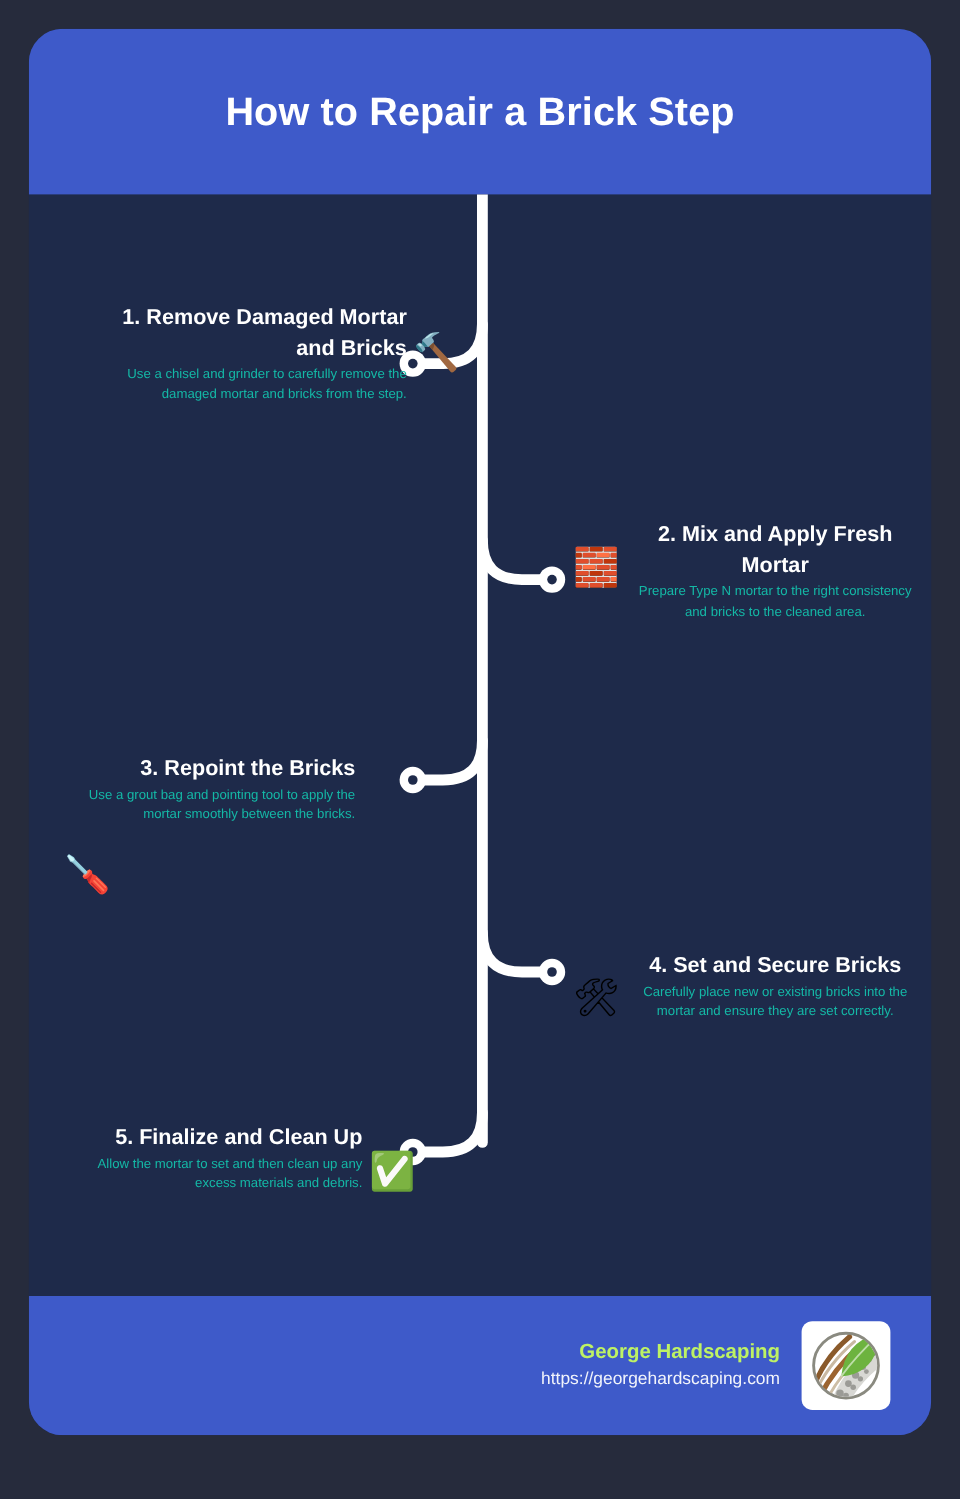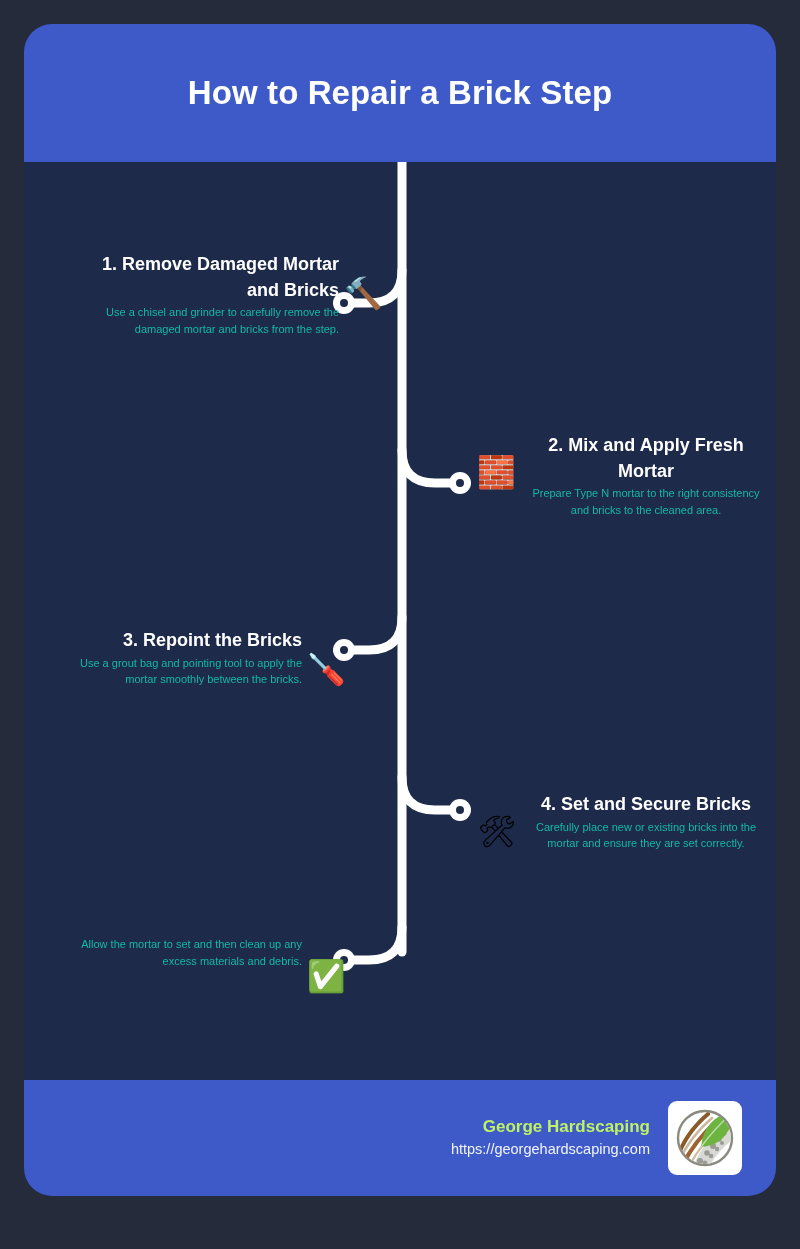--- a/index.html
+++ b/index.html
@@ -135,21 +135,21 @@
     align-items: center;
     justify-content: center;
     flex: none;
   }
   .step-left  .step-icon { margin-left: 4px;  margin-top: 20px; }
   .step-right .step-icon { margin-right: 4px; margin-top: 18px; }
 
   
   #step-1 { left: 24px;  top: 228px; width: 300px; margin-left: 37px; }
   #step-2 { left: 452px; top: 409px; width: 300px; }
-  #step-3 { left: 24px;  top: 604px; width: 300px; }
+  #step-3 { left: 24px;  top: 604px; width: 300px; flex-direction: column; }
   #step-4 { left: 452px; top: 768px; width: 300px; }
   #step-5 { left: 24px;  top: 911px; width: 300px; }
 </style>
 </head>
 <body>
 
 <div id="infographic">
   <div class="card">
 
     <div class="header">
@@ -212,20 +212,21 @@
     <div class="step step-right" id="step-4">
       <div class="step-icon">🛠</div>
       <div class="step-text">
         <div class="step-title">4. Set and Secure Bricks</div>
         <div class="step-desc">Carefully place new or existing bricks into the mortar and ensure they are set correctly.</div>
       </div>
     </div>
 
     <div class="step step-left" id="step-5">
       <div class="step-text">
+        <div class="step-title">5. Finalize and Clean Up</div>
         <div class="step-desc">Allow the mortar to set and then clean up any excess materials and debris.</div>
       </div>
       <div class="step-icon">✅</div>
     </div>
 
     <div class="footer">
       <div class="footer-text">
         <div class="footer-brand">George Hardscaping</div>
         <div class="footer-url">https://georgehardscaping.com</div>
       </div>

